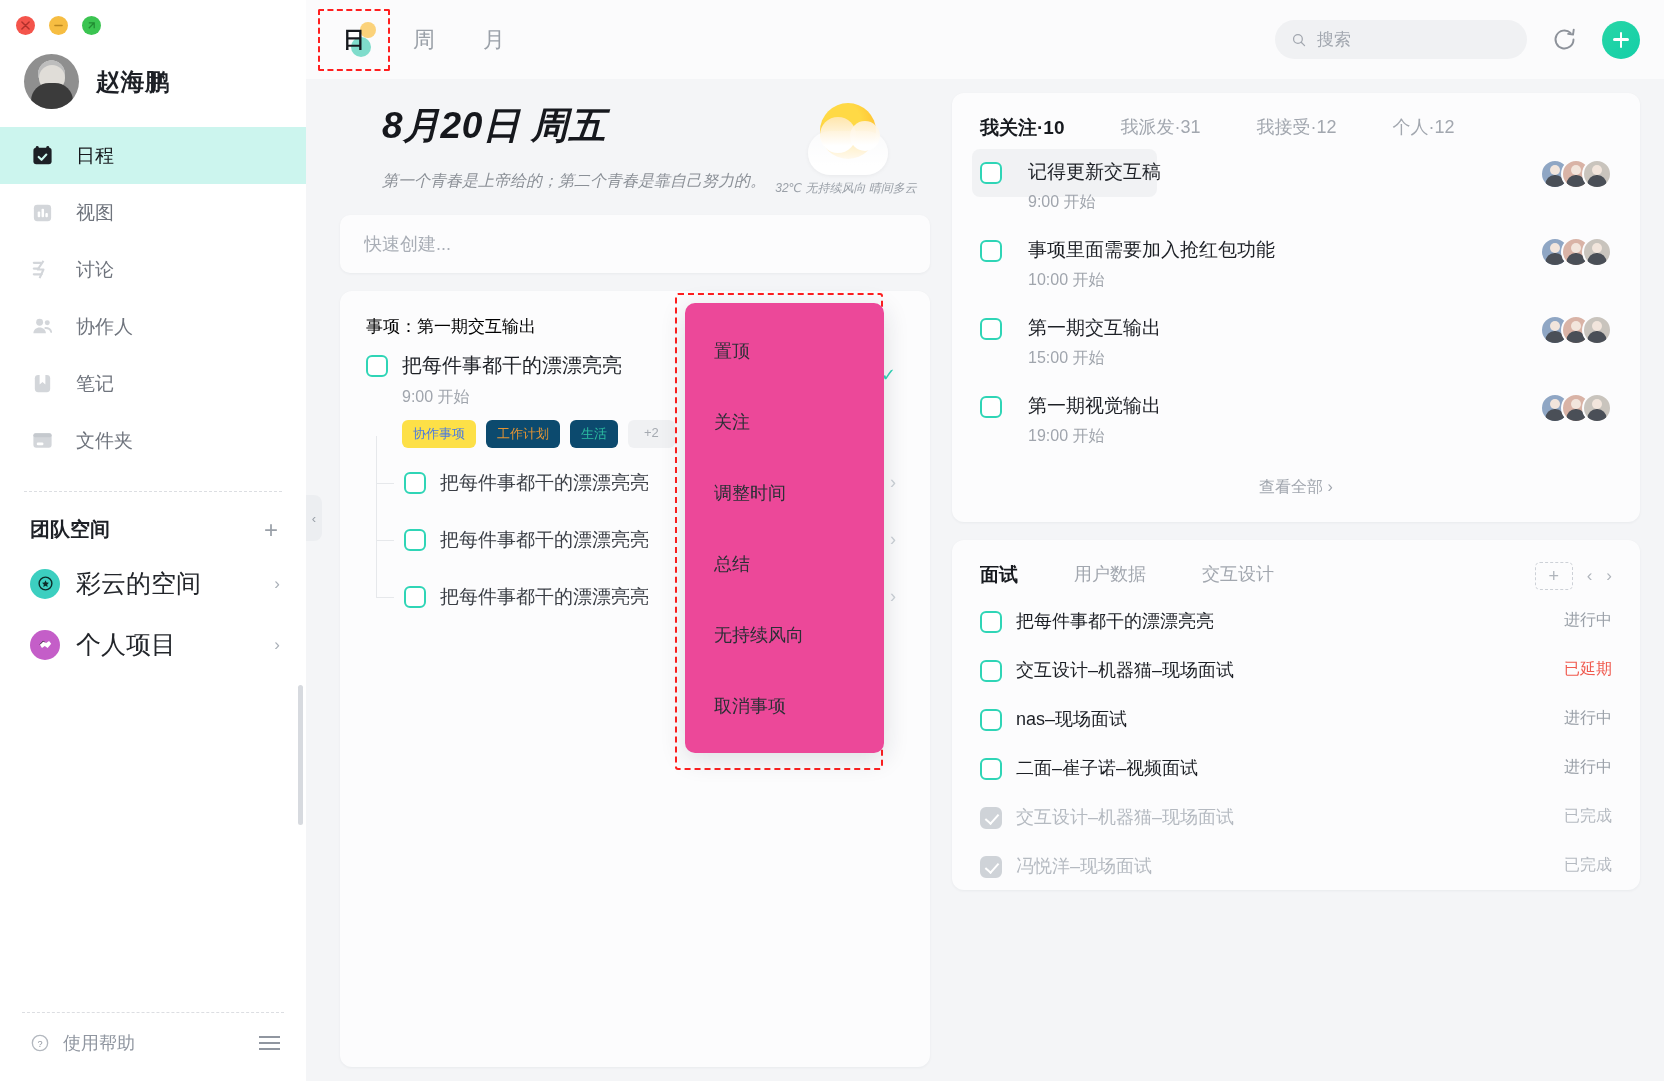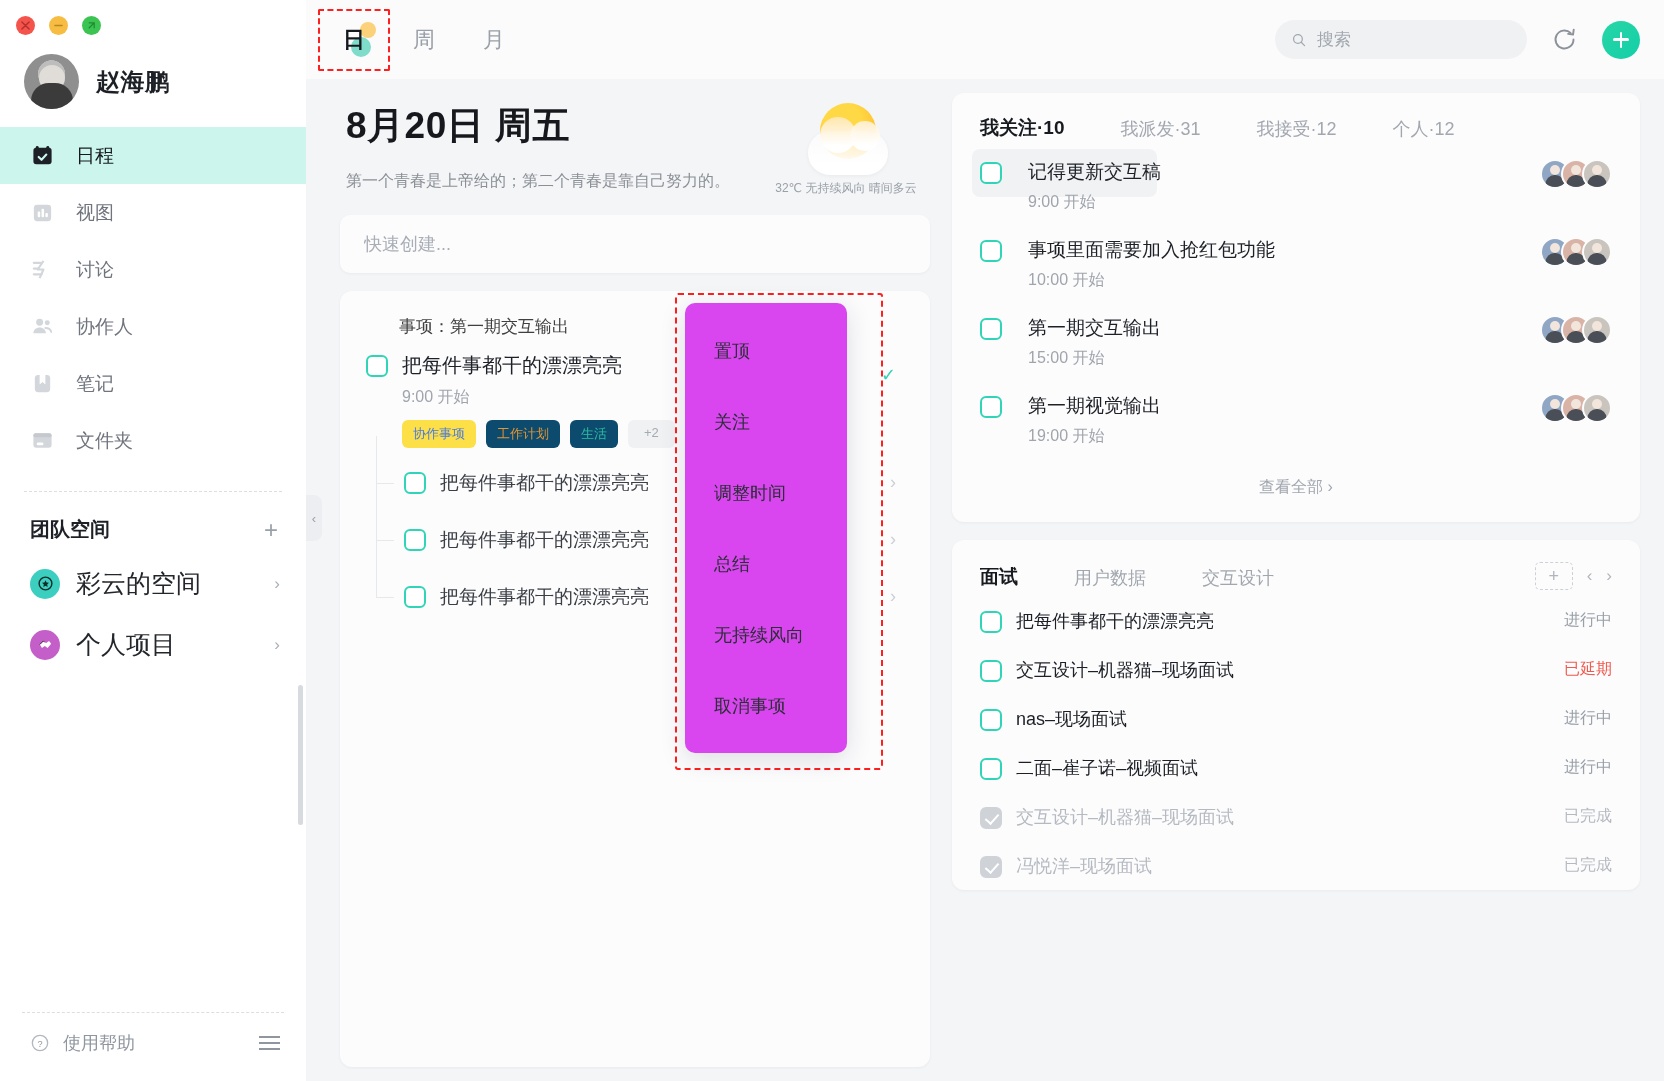--- a/index.html
+++ b/index.html
@@ -116,21 +116,21 @@
   }
   .add-btn::before, .add-btn::after { content:""; position:absolute; background:#fff; border-radius:2px; }
   .add-btn { position:relative; }
   .add-btn::before { width:16px; height:2.5px; }
   .add-btn::after { width:2.5px; height:16px; }
 
   .content { flex:1; display:flex; gap:22px; padding: 14px 24px 0 34px; overflow:hidden; }
 
   
   .left-col { width: 590px; flex: 0 0 590px; display:flex; flex-direction:column; }
-  .day-head { display:flex; align-items:flex-start; justify-content:space-between; padding: 8px 4px 0 6px; }
+  .day-head { display:flex; align-items:flex-start; justify-content:flex-end; padding: 8px 4px 0 6px; font-style: italic; }
   .day-title { font-size: 37px; font-weight:700; color:#16181d; letter-spacing:.5px; }
   .day-quote { margin-top: 20px; font-size:16px; color:#8b9097; }
   .weather { display:flex; flex-direction:column; align-items:center; width:160px; }
   .w-ico { width: 96px; height: 76px; position:relative; }
   .w-sun {
     position:absolute; left:22px; top:2px; width:56px; height:56px; border-radius:50%;
     background: radial-gradient(circle at 40% 32%, #ffd945 0 35%, #ffad1f 100%);
   }
   .w-cloud {
     position:absolute; left:10px; top:30px; width:80px; height:44px; border-radius:22px;
@@ -155,21 +155,21 @@
     border:none; outline:none; background:transparent; font-size:18px; color:#55595f;
     font-family:inherit; width:100%;
   }
   .quick-create input::placeholder { color:#a9aeb6; }
 
   .task-card {
     margin-top: 18px; background:#fcfcfd; border-radius:12px; flex:1;
     padding: 24px 26px 20px 26px; position:relative; box-shadow: 0 1px 3px rgba(20,30,60,.05);
     margin-bottom: 14px;
   }
-  .task-group-label { font-size:17px; color:#404040; margin-bottom: 14px; margin-left: 33px; }
+  .task-group-label { font-size:17px; color:#000000; margin-bottom: 14px; }
   .task-main { display:flex; gap:14px; position:relative; }
   .cb {
     width:22px; height:22px; border-radius:6px; border:2px solid #2fd5b6; background:#fff;
     flex:0 0 22px; margin-top:3px; cursor:pointer;
   }
   .cb.done { border-color:#cfd3d8; background:#cfd3d8; position:relative; }
   .cb.done::after{
     content:""; position:absolute; left:6px; top:2px; width:6px; height:11px;
     border:solid #fff; border-width:0 2.5px 2.5px 0; transform:rotate(42deg);
   }
@@ -193,33 +193,33 @@
   .sub-chev { position:absolute; right: 8px; color:#cbd0d6; font-size:18px; }
   .row-tick { position:absolute; right: 8px; top: 12px; color:#2fd5b6; font-size:18px; }
 
   
   .ctx-wrap { position:absolute; left: 345px; top: 12px; }
   .ctx-dash {
     position:absolute; left:-10px; top:-10px; width: 208px; height: 477px;
     border: 2px dashed #ff1f1f; border-radius:3px; pointer-events:none;
   }
   .ctx-menu {
-    width: 162px; background:#d946ef; border-radius:10px; padding: 12px 0;
+    width: 199px; background:#ec4899; border-radius:10px; padding: 12px 0;
     box-shadow: 0 6px 26px rgba(25,35,60,.14); position:relative;
   }
   .ctx-item {
     height: 71px; display:flex; align-items:center; padding-left: 29px;
     font-size:18px; color:#2b2f36; cursor:pointer;
   }
 
   
   .right-col { flex:1; display:flex; flex-direction:column; gap:18px; padding-bottom: 14px; min-width:0; }
   .panel { background:#fcfcfd; border-radius:12px; box-shadow: 0 1px 3px rgba(20,30,60,.05); }
 
-  .panel-tabs { display:flex; align-items:flex-end; padding: 22px 28px 6px 28px; }
+  .panel-tabs { display:flex; align-items:flex-start; padding: 22px 28px 6px 28px; }
   .ptab { font-size:18px; color:#a2a7af; margin-right: 56px; cursor:pointer; white-space:nowrap; }
   .ptab.active { color:#171a1f; font-weight:700; font-size:19px; }
   .ptab:last-of-type { margin-right:0; }
 
   .focus-row { display:flex; align-items:flex-start; padding: 12px 28px 12px 28px; position:relative; }
   .focus-row.hl::before {
     content:""; position:absolute; left:20px; right:auto; top:2px; width: 185px; height: 48px;
     background:#f1f2f4; border-radius:8px;
   }
   .focus-main { display:flex; gap:26px; position:relative; z-index:2; flex:1; min-width:0; }

